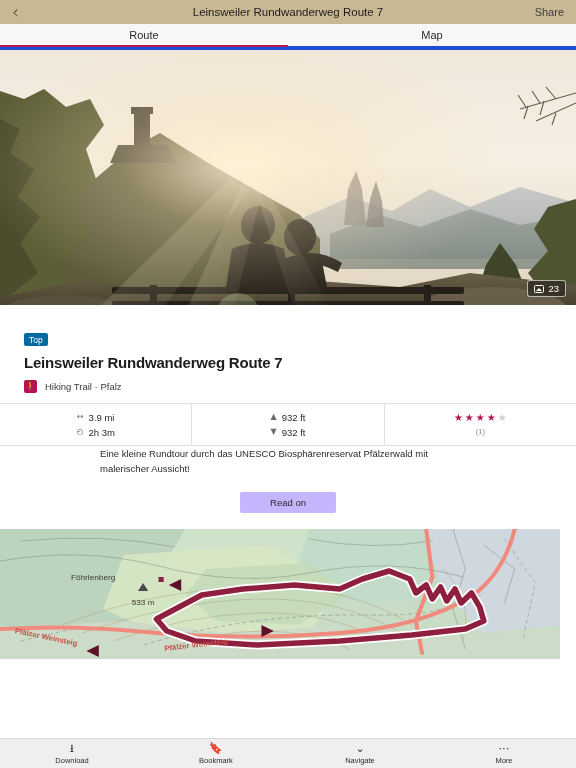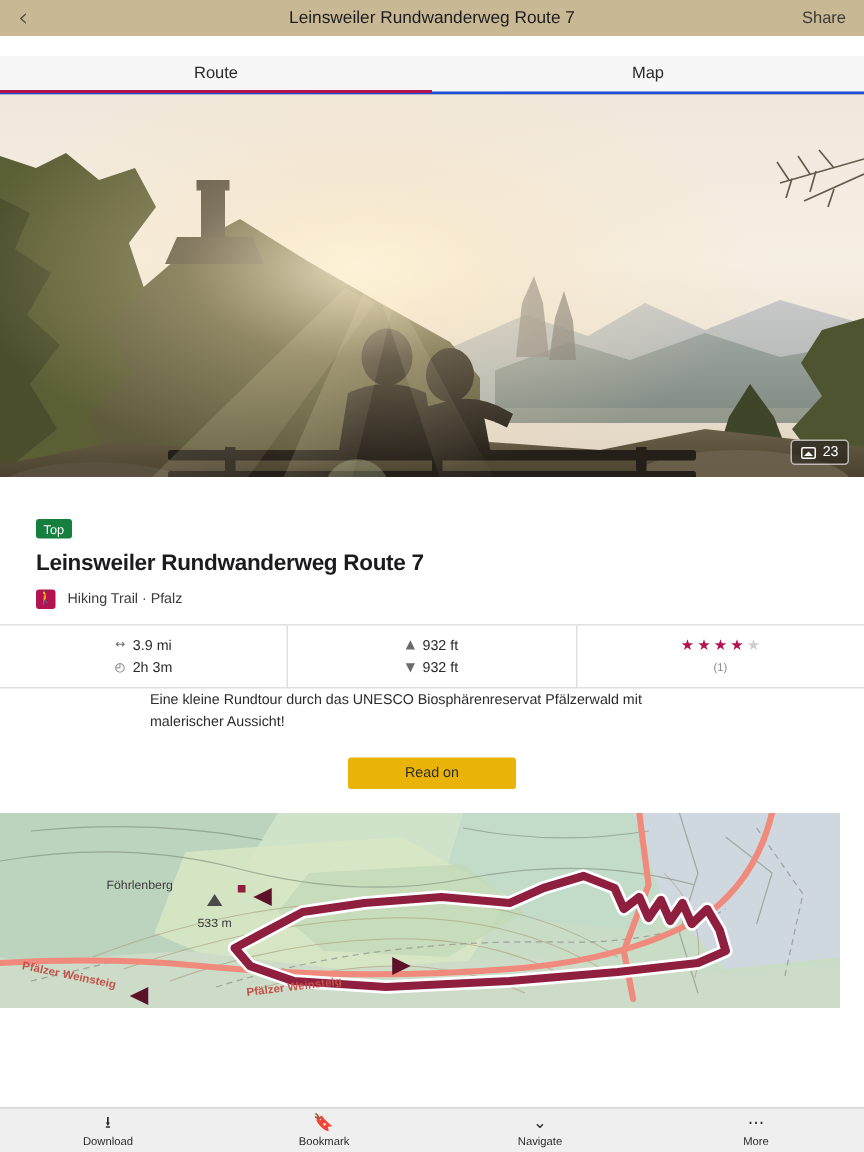--- a/index.html
+++ b/index.html
@@ -41,21 +41,21 @@
     font-size:17px; color:#3a3a3a; line-height:1; width:20px; cursor:pointer;
     font-family:"DejaVu Sans", sans-serif; font-weight:300;
   }
   .nav-title {
     position:absolute; left:0; right:0; text-align:center;
     font-size:11.5px; color:#1c1c1e; pointer-events:none;
   }
   .nav-share { margin-left:auto; font-size:11px; color:#3a3a3a; z-index:2; cursor:pointer; }
 
   
-  .tabs { height:26px; flex:0 0 26px; background:#f7f7f7; display:flex; border-bottom:2px solid #1d4ed8;margin-top:13px; }
+  .tabs { height:26px; flex:0 0 26px; background:#f7f7f7; display:flex; border-bottom:4px solid #1d4ed8; }
   .tab {
     flex:1; display:flex; align-items:center; justify-content:center;
     font-size:11px; color:#2b2b2b; position:relative; cursor:pointer;
   }
   .tab.active::after {
     content:""; position:absolute; bottom:-1px; left:0; right:0; height:2px; background:#b3134f;
   }
 
   
   .scroll { flex:1; overflow:hidden; background:#fff; position:relative; }
@@ -73,21 +73,21 @@
   .pb-ico::after{ content:""; position:absolute; left:1px; bottom:1px; width:0;height:0;
     border-left:3px solid transparent; border-right:3px solid transparent; border-bottom:3.5px solid #fff; }
 
   .credit {
     text-align:right; font-size:7.5px; color:#aeaeae; padding:3px 8px 0 0; letter-spacing:.1px;
   }
 
   
   .titleblock { padding:6px 24px 10px 24px; }
   .badge-top {
-    display:inline-block; background:#15803d; color:#fff; font-size:8.5px;
+    display:inline-block; background:#0369a1; color:#fff; font-size:8.5px;
     padding:1.5px 5px; border-radius:2px; margin-bottom:8px;margin-top:22px;
   }
   .route-title { font-size:15px; font-weight:bold; color:#1c1c1e; letter-spacing:-.2px; }
   .subline { display:flex; align-items:center; gap:8px; margin-top:9px; }
   .cat-ico {
     width:13px; height:13px; background:#b3134f; border-radius:2px;
     display:flex; align-items:center; justify-content:center;
     font-size:9px; color:#fff; line-height:1;
     font-family:"DejaVu Sans", sans-serif;
   }
@@ -107,22 +107,22 @@
   
   .tags { display:flex; gap:5px; padding:11px 0 11px 100px; align-items:center; border-bottom:1px solid #ededed; }
   .tag { background:#e6e6e6; color:#2b2b2b; font-size:8.5px; padding:2.5px 6px; border-radius:2px; cursor:pointer; }
   .tag.difficulty { background:#e01b1b; color:#fff; }
 
   
   .desc-wrap { padding:0 100px 0 100px; }
   .desc { font-size:9.5px; line-height:1.6; color:#2b2b2b; }
   .readon-wrap { display:flex; justify-content:center; margin-top:16px; }
   .readon {
-    background:#eab308; color:#2b2b2b; font-size:9.5px; padding:5px 0;
-    width:112px; text-align:center; border-radius:2px; border:none; cursor:pointer;
+    background:#c4b5fd; color:#2b2b2b; font-size:9.5px; padding:5px 0;
+    width:96px; text-align:center; border-radius:2px; border:none; cursor:pointer;
     font-family:"Liberation Sans", sans-serif;
   }
 
   
   .mapwrap { margin:16px 16px 0 0; height:130px; overflow:hidden; position:relative; background:#cfe0cf; cursor:pointer; }
   .mapwrap svg { display:block; width:100%; height:100%; }
 
   
   .toolbar {
     flex:0 0 30px; height:30px; background:#efefef; border-top:1px solid #d5d5d5;

